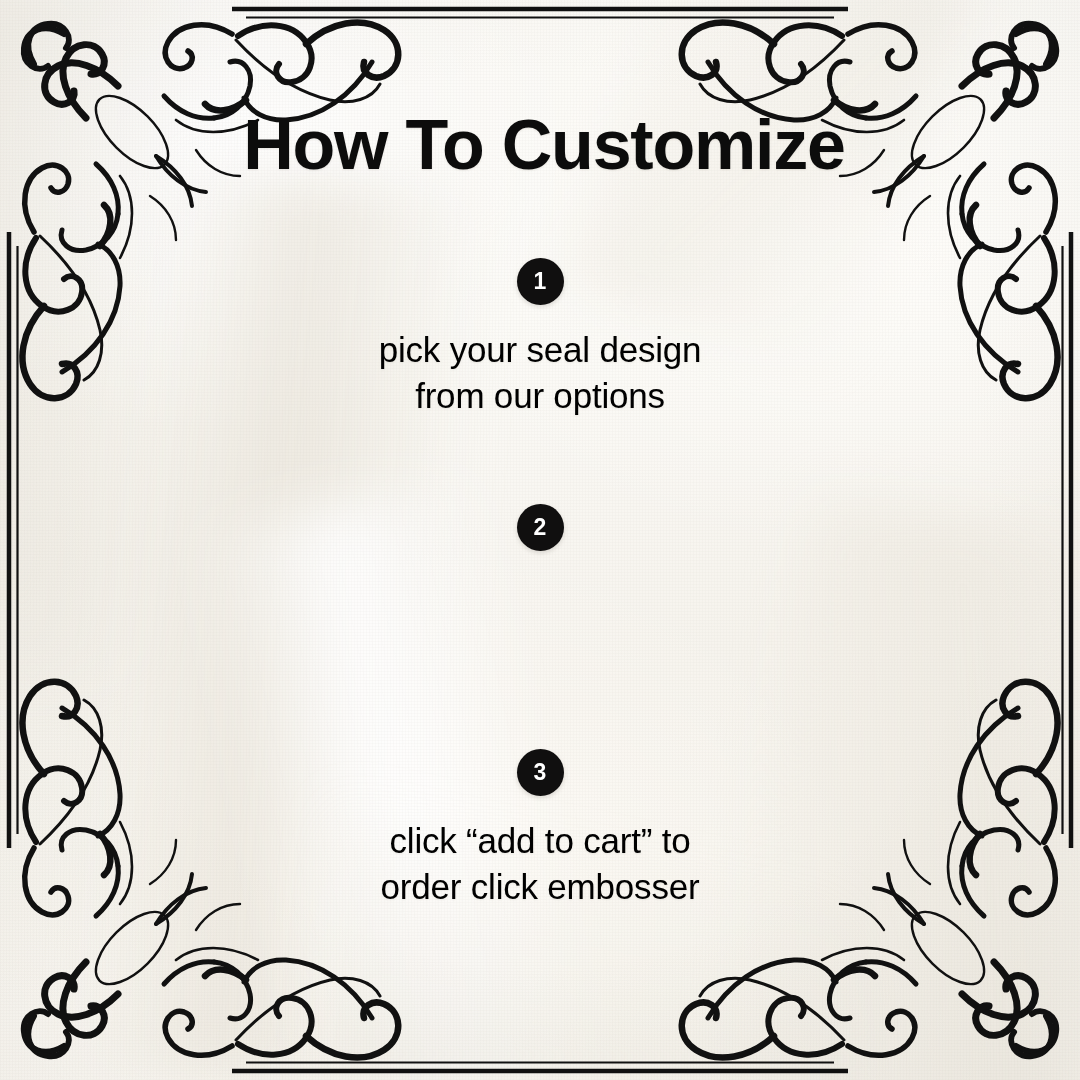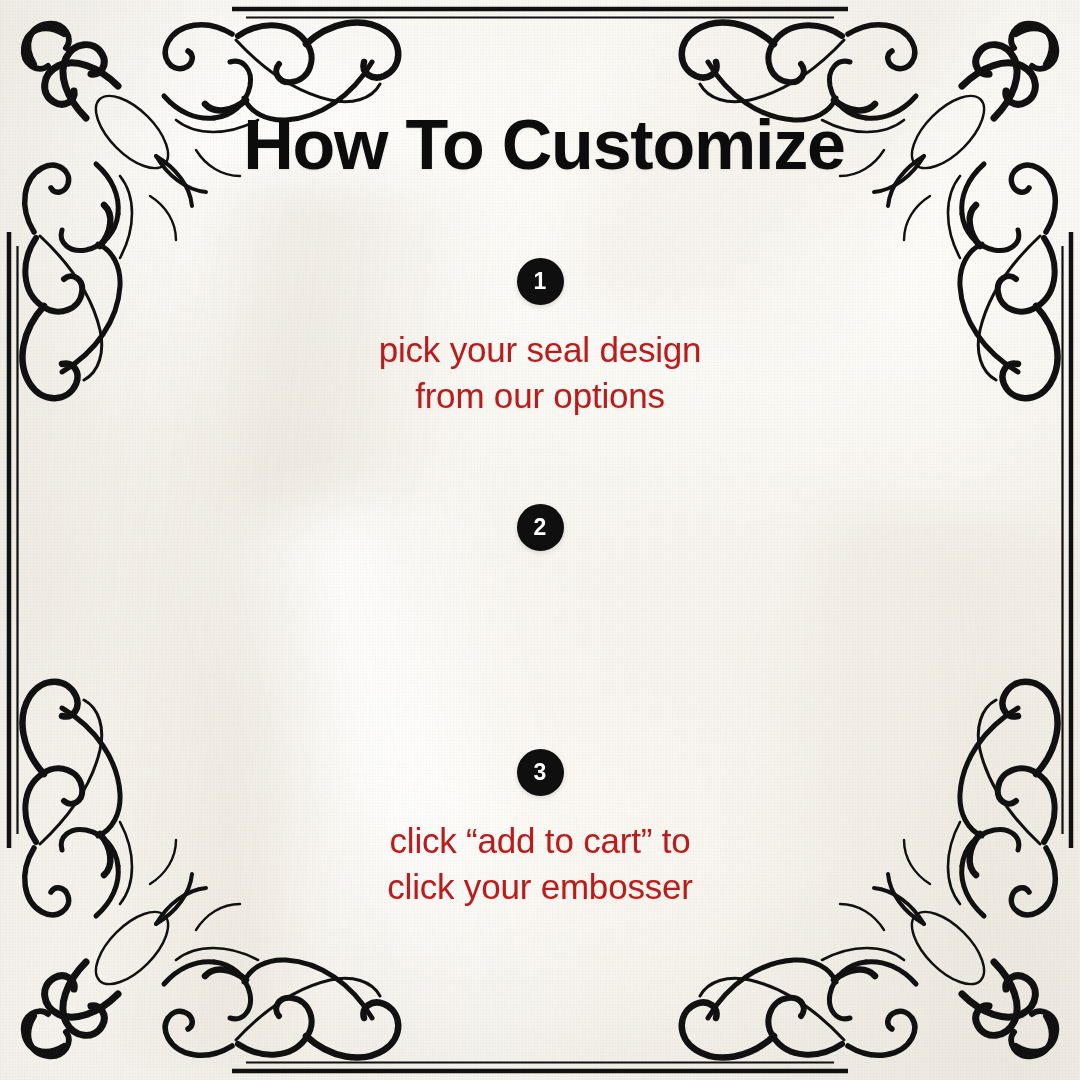--- a/index.html
+++ b/index.html
@@ -154,21 +154,21 @@
     box-shadow: 0 2px 4px rgba(90,84,72,0.18);
   }
 
   .step-text {
     margin-top: 22px;
     text-align: center;
     font-family: "Liberation Sans", sans-serif;
     font-size: 35px;
     font-weight: 400;
     line-height: 1.32;
-    color: #b91c1c;
+    color: #000000;
     letter-spacing: -0.2px;
     text-shadow: 0 1px 2px rgba(110,103,90,0.1);
     white-space: pre-line;
   }
 </style>
 </head>
 <body>
 
 <div class="canvas">
 
@@ -254,18 +254,18 @@
 from our options</div>
       </div>
 
       <div class="step step-2">
         <div class="step-badge">2</div>
       </div>
 
       <div class="step step-3">
         <div class="step-badge">3</div>
         <div class="step-text">click “add to cart” to
-click your embosser</div>
+order click embosser</div>
       </div>
 
     </div>
   </div>
 </div>
 
 </body></html>

